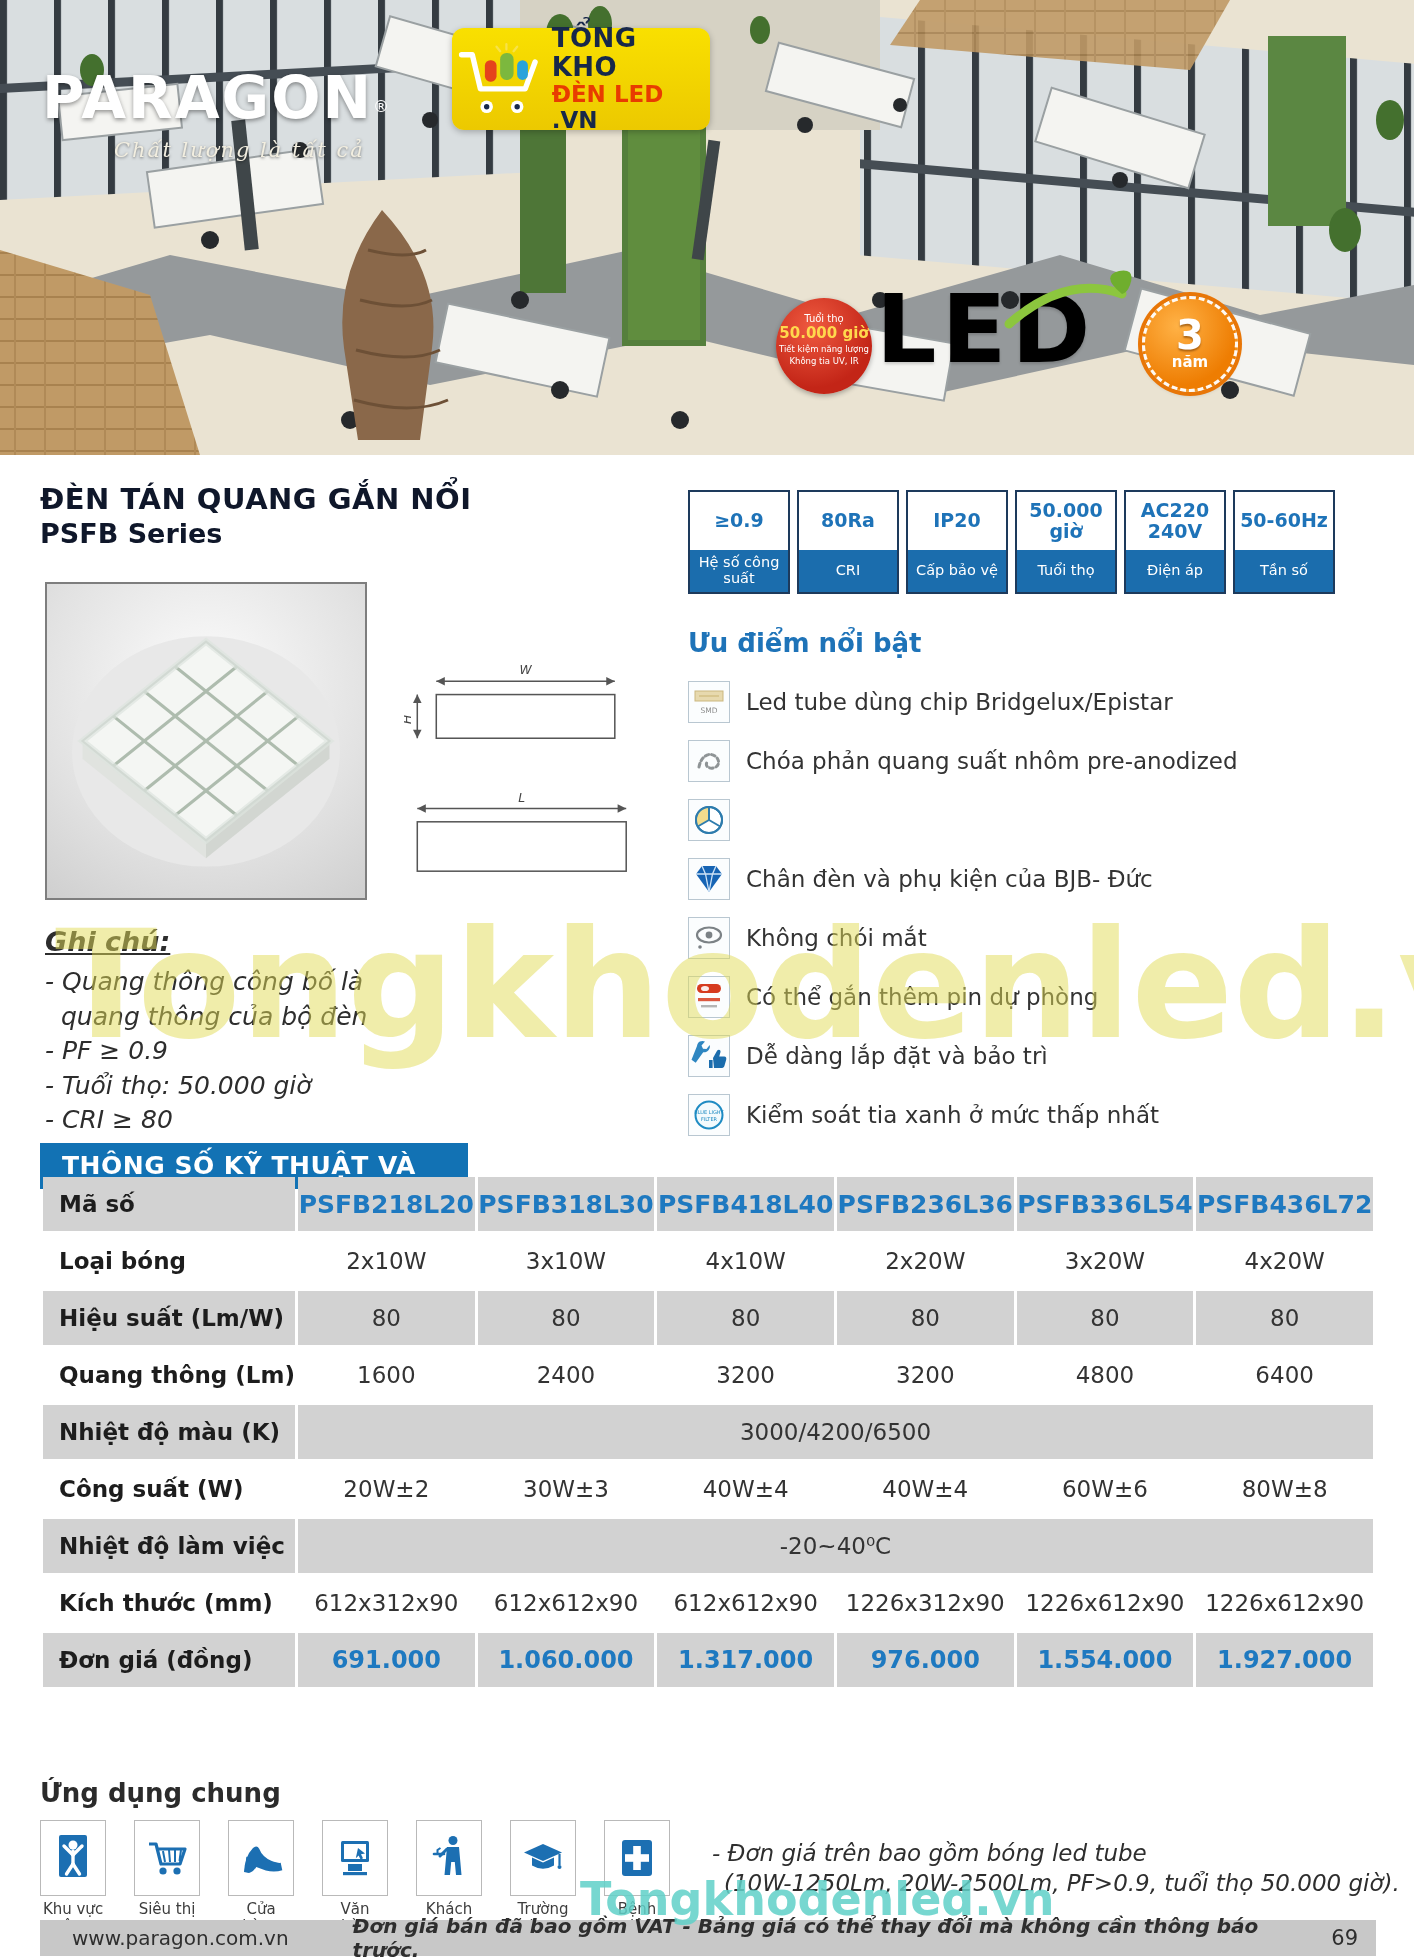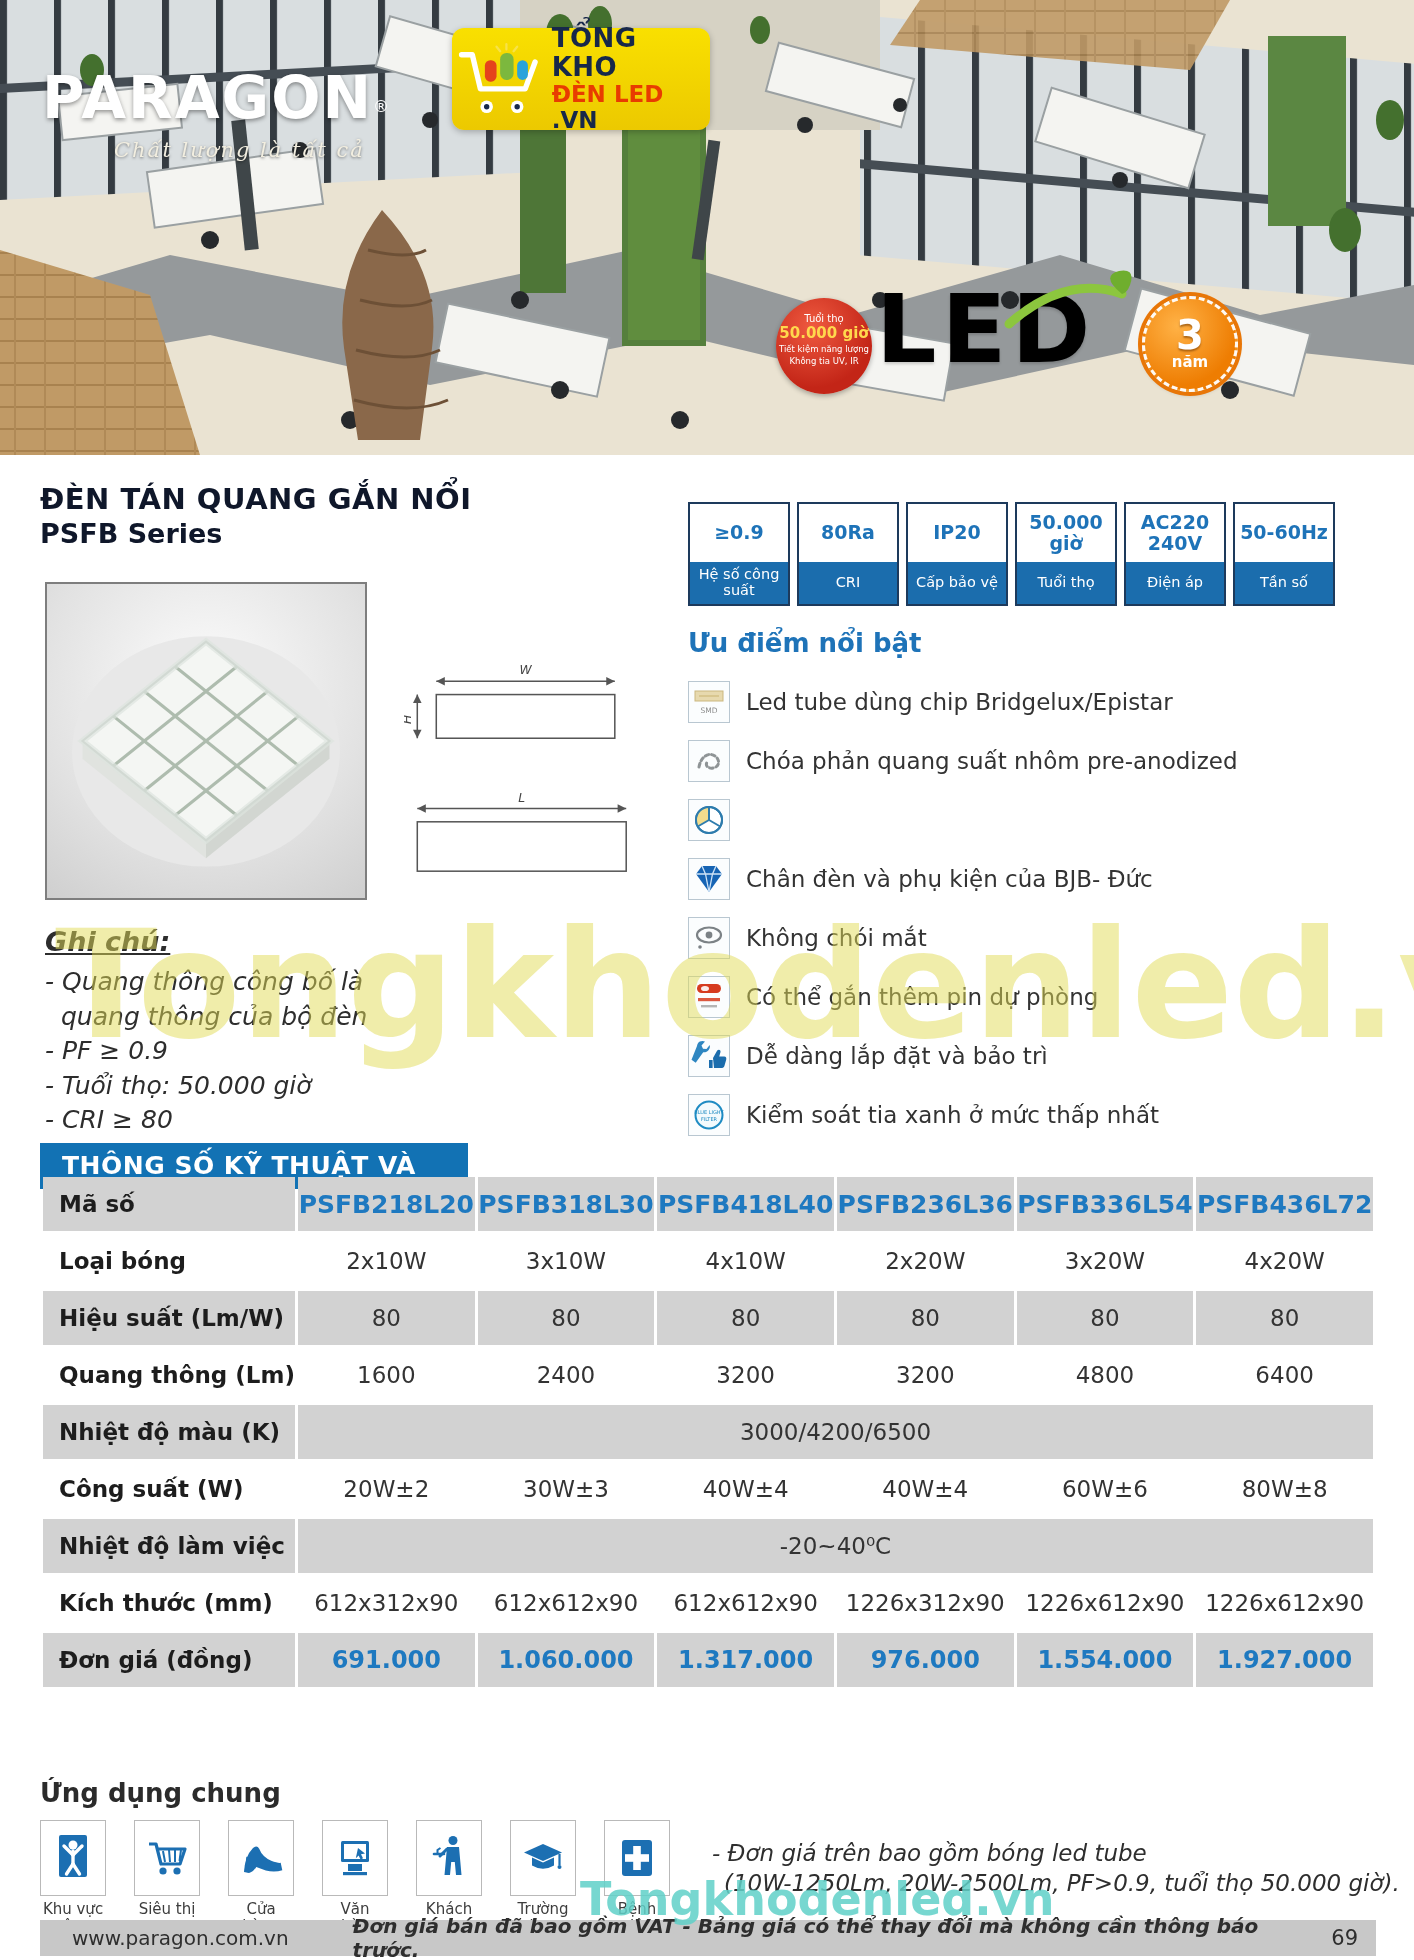--- a/index.html
+++ b/index.html
@@ -33,21 +33,21 @@
     background:radial-gradient(circle at 36% 30%, #ffb246, #ee7d02 70%); border:3px dashed rgba(255,255,255,.95);
     box-shadow:0 0 0 4px #e87607, 0 2px 5px rgba(0,0,0,.3); display:flex; flex-direction:column;
     align-items:center; justify-content:center; color:#fff; }
   .w3 { font-size:40px; font-weight:800; line-height:.9; text-shadow:0 2px 2px rgba(120,60,0,.6); }
   .wn { font-size:15px; font-weight:700; }
 
   
   .title-block { position:absolute; left:40px; top:482px; color:#0f172a; }
   .t1 { font-size:29px; font-weight:800; letter-spacing:.5px; }
   .t2 { font-size:27px; font-weight:800; margin-top:2px; }
-  .badges { position:absolute; left:688px; top:502px; display:flex; gap:7px; }
+  .badges { position:absolute; left:688px; top:490px; display:flex; gap:7px; }
   .badge { width:102px; border:2px solid #1d3least; }
   .badge { width:102px; border:2px solid #1d3a5c; background:#fff; }
   .bv { height:58px; display:flex; align-items:center; justify-content:center; text-align:center;
         font-size:19px; font-weight:700; color:#1e73b8; line-height:1.12; padding:0 4px; }
   .bl { height:42px; background:#1b6dad; color:#fff; font-size:14.5px; display:flex; align-items:center;
         justify-content:center; text-align:center; line-height:1.1; padding:0 3px; }
 
   
   .photo-box { position:absolute; left:45px; top:582px; width:322px; height:318px;
                border:2px solid #7e7e7e; background:radial-gradient(circle at 50% 32%, #fcfcfc, #e2e2e2 62%, #cfcfcf); }

